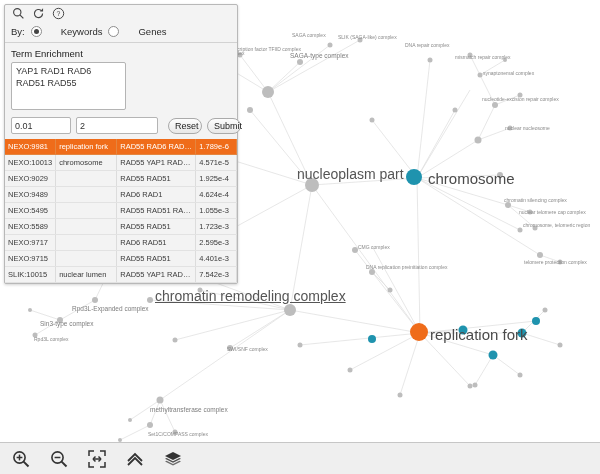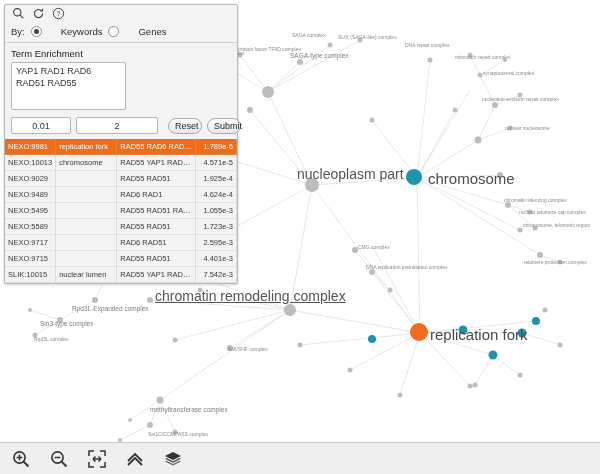--- a/index.html
+++ b/index.html
@@ -144,21 +144,20 @@
   .param-input {
     width: 52px;
     height: 15px;
     border: 1px solid #b4b4b4;
     background: #fff;
     font-size: 9px;
     padding: 0 3px;
     border-radius: 2px;
     color: #333;
     font-family: "Liberation Sans", sans-serif;
-    text-align: center;
   }
   .param-input.wide { width: 74px; }
   .spacer { flex: 1; }
   .btn {
     height: 16px;
     min-width: 34px;
     border: 1px solid #aaa;
     background: linear-gradient(#fdfdfd, #e8e8e8);
     border-radius: 8px;
     font-size: 9px;
@@ -187,21 +186,21 @@
   }
   .results-table tr.selected td {
     background: #ef6c1a;
     color: #ffffff;
     border-right-color: #e4853f;
     border-bottom-color: #e4853f;
   }
   .col-id { width: 40px; }
   .col-name { width: 62px; }
   .col-genes { width: 80px; }
-  .col-p { width: 40px; text-align: right; }
+  .col-p { width: 40px; text-align: left; }
 
   
   #bottom-toolbar {
     position: absolute;
     left: 0;
     bottom: 0;
     width: 600px;
     height: 32px;
     background: #efefef;
     border-top: 1px solid #c6c6c6;

